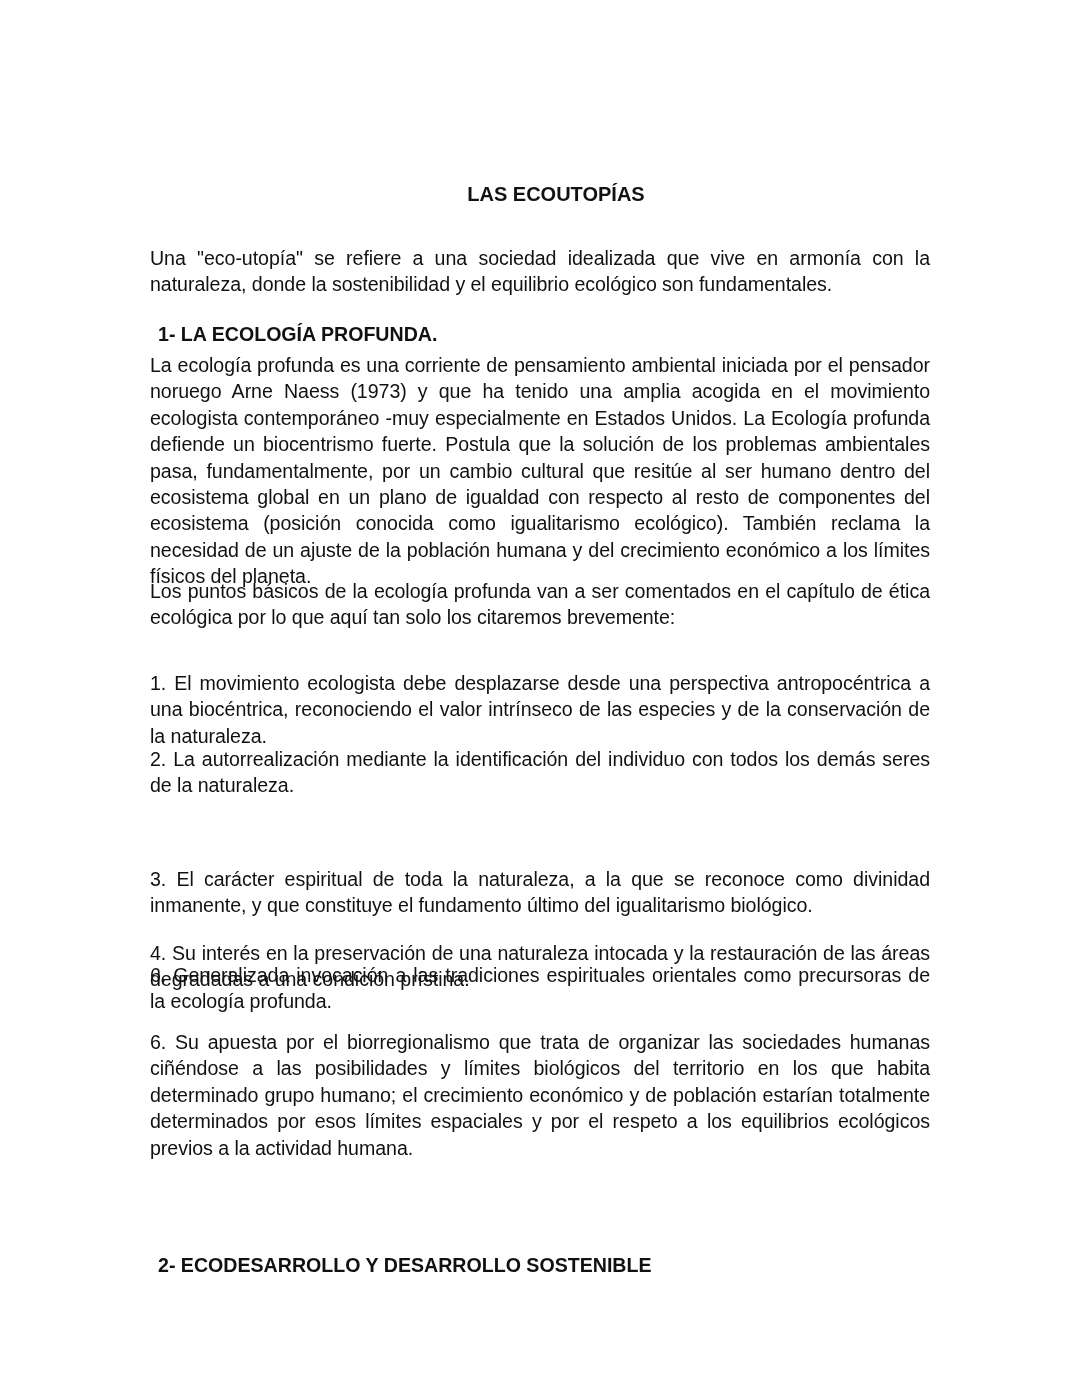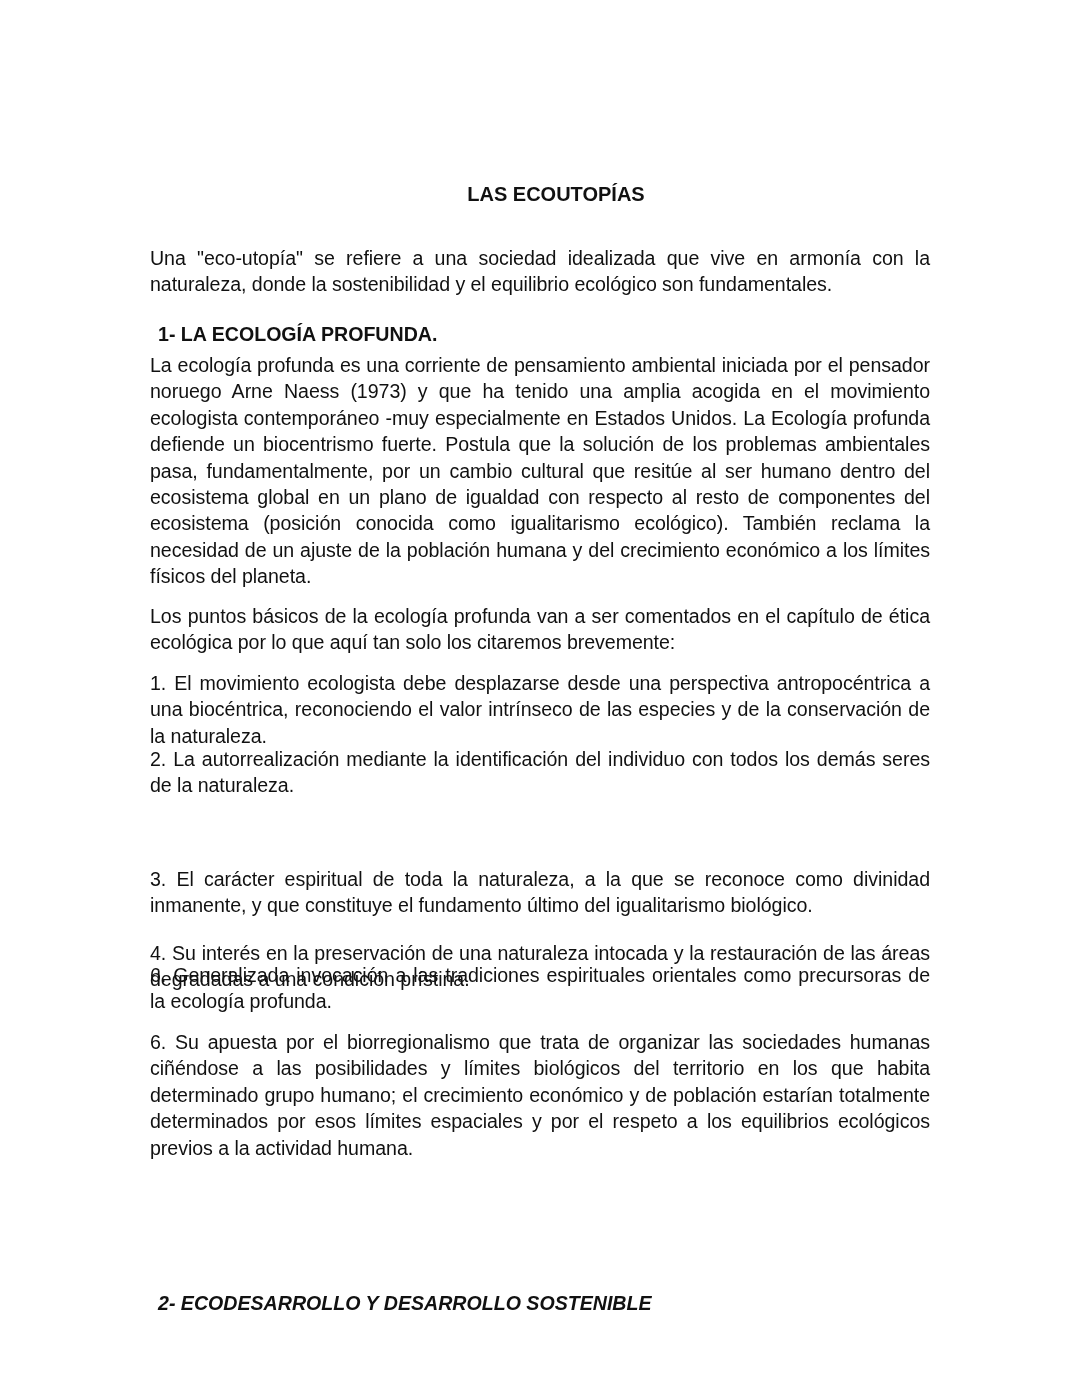--- a/index.html
+++ b/index.html
@@ -61,29 +61,29 @@
 <div class="page">
 
   <h1 class="doc-title">LAS ECOUTOPÍAS</h1>
 
   <p class="para last-left" style="top:245px;">Una "eco-utopía" se refiere a una sociedad idealizada que vive en armonía con la naturaleza, donde la sostenibilidad y el equilibrio ecológico son fundamentales.</p>
 
   <h2 class="section-heading" style="top:313px;">1- LA ECOLOGÍA PROFUNDA.</h2>
 
   <p class="para last-left" style="top:352px;">La ecología profunda es una corriente de pensamiento ambiental iniciada por el pensador noruego Arne Naess (1973) y que ha tenido una amplia acogida en el movimiento ecologista contemporáneo -muy especialmente en Estados Unidos. La Ecología profunda defiende un biocentrismo fuerte. Postula que la solución de los problemas ambientales pasa, fundamentalmente, por un cambio cultural que resitúe al ser humano dentro del ecosistema global en un plano de igualdad con respecto al resto de componentes del ecosistema (posición conocida como igualitarismo ecológico). También reclama la necesidad de un ajuste de la población humana y del crecimiento económico a los límites físicos del planeta.</p>
 
-  <p class="para last-left" style="top:603px;">Los puntos básicos de la ecología profunda van a ser comentados en el capítulo de ética ecológica por lo que aquí tan solo los citaremos brevemente:</p>
+  <p class="para last-left" style="top:578px;">Los puntos básicos de la ecología profunda van a ser comentados en el capítulo de ética ecológica por lo que aquí tan solo los citaremos brevemente:</p>
 
   <p class="para last-left" style="top:638px;margin-top:32px;">1. El movimiento ecologista debe desplazarse desde una perspectiva antropocéntrica a una biocéntrica, reconociendo el valor intrínseco de las especies y de la conservación de la naturaleza.</p>
 
   <p class="para last-left" style="top:746px;">2. La autorrealización mediante la identificación del individuo con todos los demás seres de la naturaleza.</p>
 
   <p class="para last-left" style="top:866px;">3. El carácter espiritual de toda la naturaleza, a la que se reconoce como divinidad inmanente, y que constituye el fundamento último del igualitarismo biológico.</p>
 
   <p class="para last-left" style="top:940px;">4. Su interés en la preservación de una naturaleza intocada y la restauración de las áreas degradadas a una condición prístina.</p>
 
   <p class="para last-left" style="top:962px;">6. Generalizada invocación a las tradiciones espirituales orientales como precursoras de la ecología profunda.</p>
 
   <p class="para last-left" style="top:1029px;">6. Su apuesta por el biorregionalismo que trata de organizar las sociedades humanas ciñéndose a las posibilidades y límites biológicos del territorio en los que habita determinado grupo humano; el crecimiento económico y de población estarían totalmente determinados por esos límites espaciales y por el respeto a los equilibrios ecológicos previos a la actividad humana.</p>
 
-  <h2 class="section-heading" style="top:1282px;font-style:italic;">2- ECODESARROLLO Y DESARROLLO SOSTENIBLE</h2>
+  <h2 class="section-heading" style="top:1244px;">2- ECODESARROLLO Y DESARROLLO SOSTENIBLE</h2>
 
 </div>
 
 </body></html>

